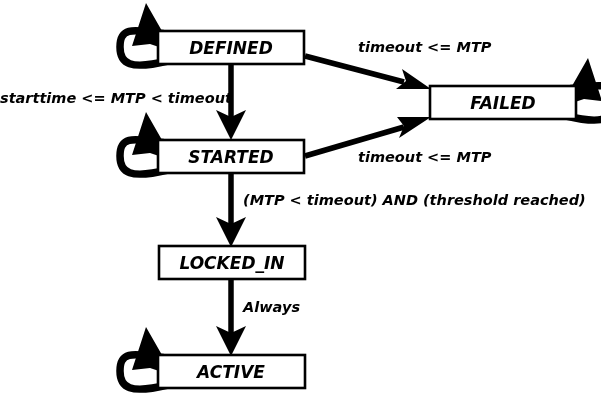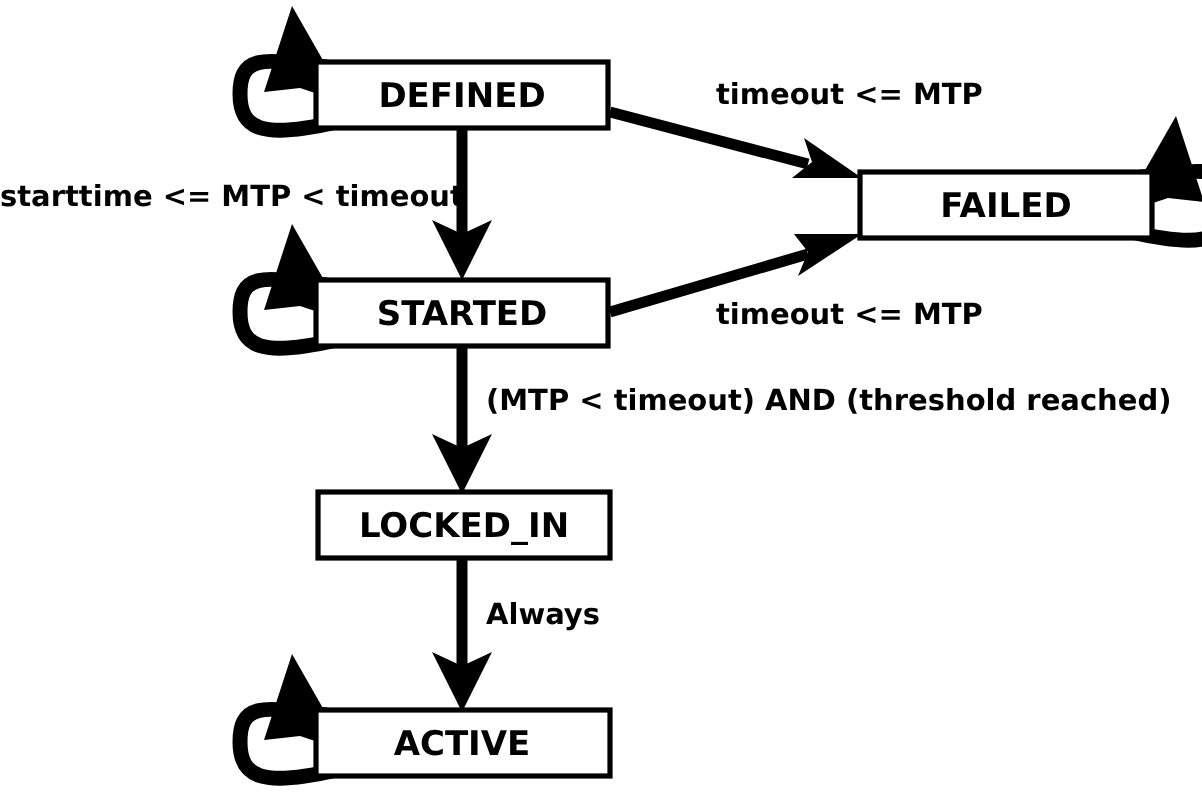--- a/index.html
+++ b/index.html
@@ -8,20 +8,21 @@
     padding: 0;
     background: #ffffff;
   }
   #canvas {
     position: relative;
     width: 601px;
     height: 406px;
     background: #ffffff;
     overflow: hidden;
     font-family: "DejaVu Sans", sans-serif;
+    font-style: italic;
   }
   #diagram-svg {
     position: absolute;
     top: 0;
     left: 0;
     width: 601px;
     height: 406px;
   }
   .state-label {
     font-family: "DejaVu Sans", sans-serif;

